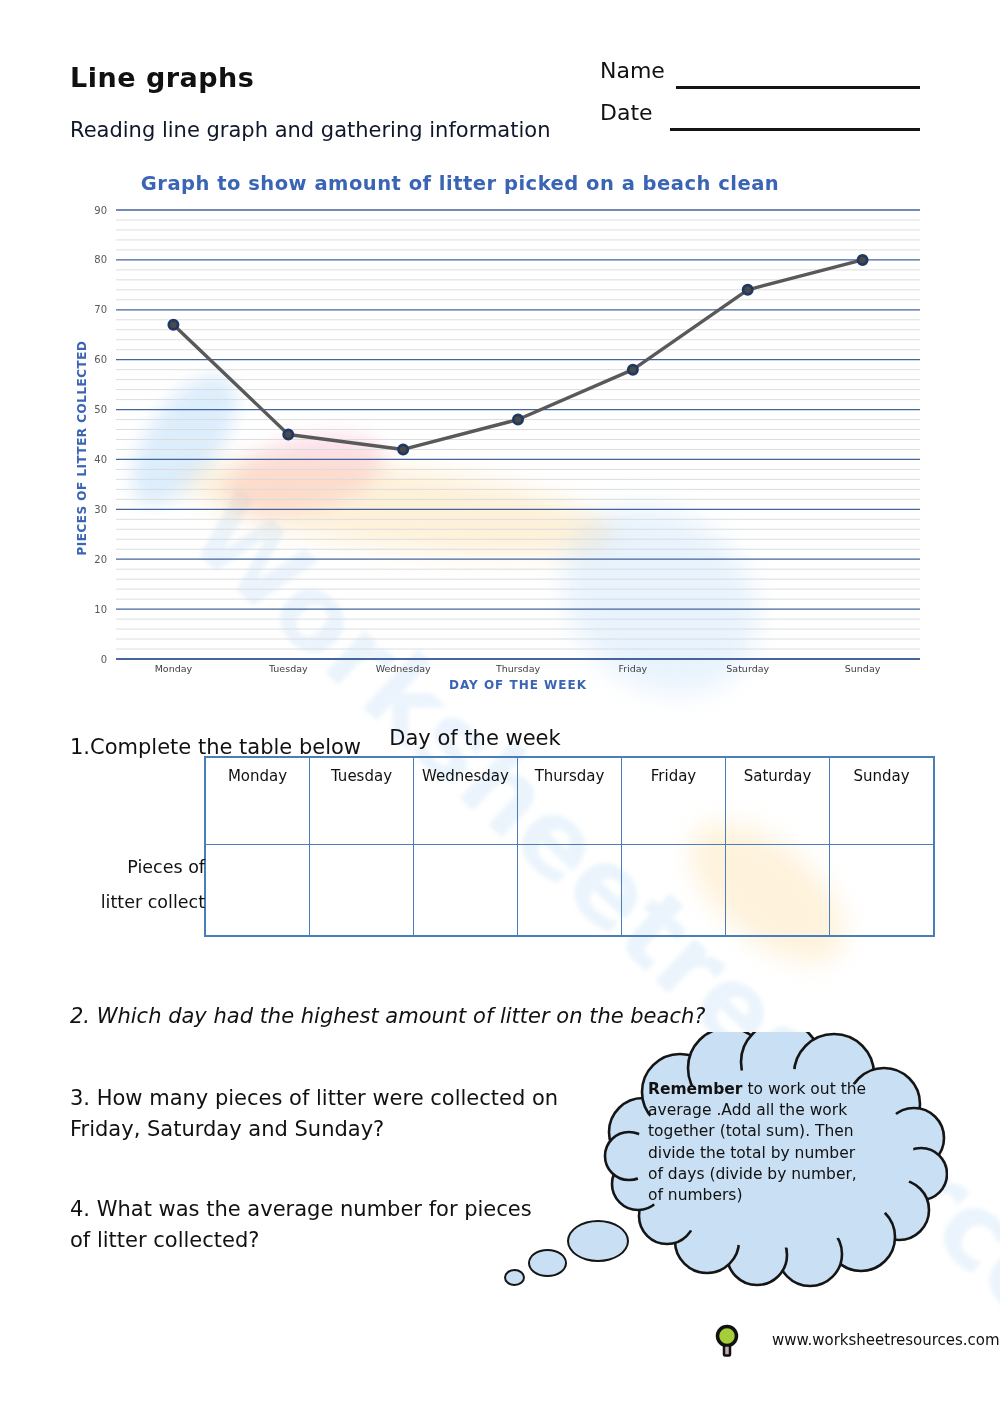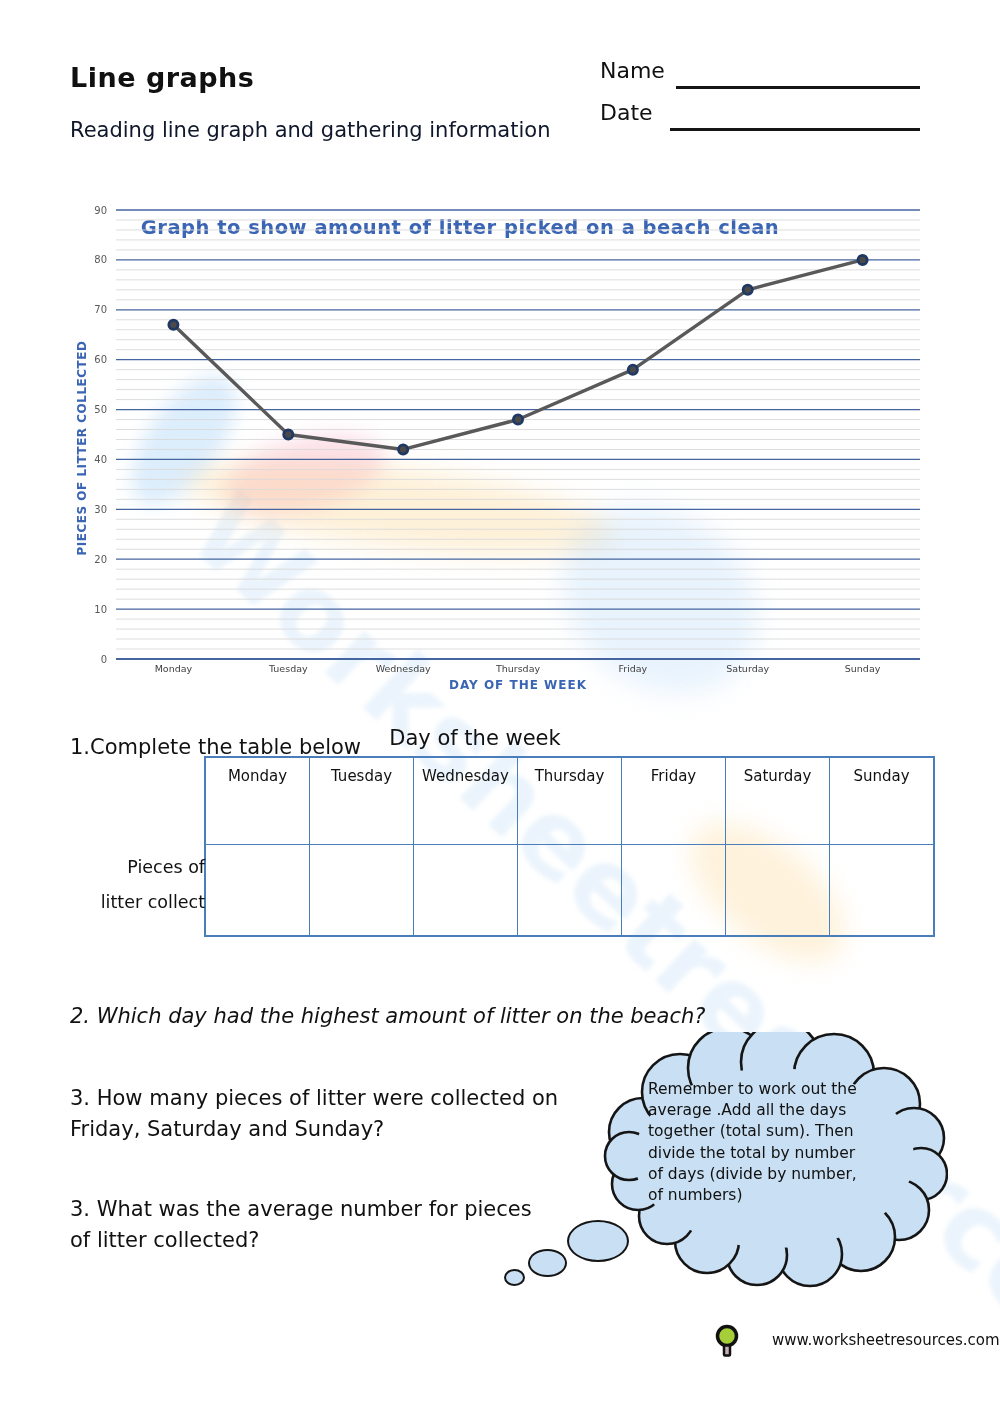--- a/index.html
+++ b/index.html
@@ -23,21 +23,21 @@
   
   .page-title{left:70px;top:62px;font-size:27px;font-weight:bold;letter-spacing:0.5px;}
   .page-subtitle{left:70px;top:118px;font-size:21px;color:#0f172a;}
   .name-label{left:600px;top:58px;font-size:22px;}
   .date-label{left:600px;top:100px;font-size:22px;}
   .fill-line{position:absolute;height:3px;background:#151515;z-index:1;}
   .name-line{left:676px;top:86px;width:244px;}
   .date-line{left:670px;top:128px;width:250px;}
 
   
-  .chart-title{left:0;top:172px;width:920px;text-align:center;font-size:19.5px;font-weight:bold;color:#3A64B4;letter-spacing:0.5px;margin-top:44px;}
+  .chart-title{left:0;top:172px;width:920px;text-align:center;font-size:19.5px;font-weight:bold;color:#3A64B4;letter-spacing:0.5px;}
   .chart-wrap{left:72px;top:198px;width:860px;height:498px;}
 
   
   .q1-text{left:70px;top:698px;font-size:21px;margin-top:37px;}
   .table-title{left:0;top:726px;width:950px;text-align:center;font-size:21px;}
   .week-table{position:absolute;left:204px;top:756px;border-collapse:collapse;table-layout:fixed;z-index:1;}
   .week-table td{border:1.5px solid #4A7EBB;width:101px;text-align:center;vertical-align:top;
                  font-size:15px;padding-top:9px;background:transparent;}
   .week-table tr.hdr td{height:76px;}
   .week-table tr.blank td{height:80px;}
@@ -46,21 +46,21 @@
 
   
   .q{font-size:21px;line-height:31px;}
   .q2{left:70px;top:1001px;font-style:italic;}
   .q3{left:70px;top:1083px;}
   .q4{left:70px;top:1194px;}
 
   
   .cloud-svg{left:588px;top:1032px;width:360px;height:260px;}
   .cloud-text{left:648px;top:1079px;width:235px;font-size:15.5px;line-height:21.2px;color:#111;z-index:2;}
-  .cloud-text .b{font-weight:normal;}
+  .cloud-text .b{font-weight:bold;}
   .bubble{position:absolute;background:#C9DFF3;border:2px solid #151515;border-radius:50%;z-index:1;}
   .bubble1{left:567px;top:1220px;width:58px;height:38px;}
   .bubble2{left:528px;top:1249px;width:35px;height:24px;}
   .bubble3{left:504px;top:1269px;width:17px;height:13px;}
 
   
   .footer-logo{left:714px;top:1324px;width:28px;height:36px;}
   .footer-url{left:745px;top:1331px;font-size:15px;margin-left:27px;}
 </style>
 </head>
@@ -189,21 +189,21 @@
     <div>Pieces of</div>
     <div>litter collect</div>
   </div>
 
   <div class="layer q q2">2. Which day had the highest amount of litter on the beach?</div>
   <div class="layer q q3">
     <div>3. How many pieces of litter were collected on</div>
     <div>Friday, Saturday and Sunday?</div>
   </div>
   <div class="layer q q4">
-    <div>3. What was the average number for pieces</div>
+    <div>4. What was the average number for pieces</div>
     <div>of litter collected?</div>
   </div>
 
   <svg class="layer cloud-svg" viewBox="0 0 360 260" xmlns="http://www.w3.org/2000/svg">
     <g fill="#C9DFF3" stroke="#151515" stroke-width="2.6">
       <circle cx="55" cy="100" r="34"></circle>
       <circle cx="92" cy="60" r="38"></circle>
       <circle cx="140" cy="36" r="40"></circle>
       <circle cx="193" cy="30" r="40"></circle>
       <circle cx="246" cy="42" r="40"></circle>
@@ -216,21 +216,21 @@
       <circle cx="169" cy="223" r="30"></circle>
       <circle cx="119" cy="209" r="32"></circle>
       <circle cx="79" cy="184" r="28"></circle>
       <circle cx="50" cy="152" r="26"></circle>
       <circle cx="41" cy="124" r="24"></circle>
     </g>
     <ellipse cx="186" cy="126" rx="140" ry="90" fill="#C9DFF3" stroke="none"></ellipse>
   </svg>
   <div class="layer cloud-text">
     <div><span class="b">Remember</span><span> to work out the</span></div>
-    <div>average .Add all the days</div>
+    <div>average .Add all the work</div>
     <div>together (total sum). Then</div>
     <div>divide the total by number</div>
     <div>of days (divide by number,</div>
     <div>of numbers)</div>
   </div>
   <div class="bubble bubble1"></div>
   <div class="bubble bubble2"></div>
   <div class="bubble bubble3"></div>
 
   <svg class="layer footer-logo" viewBox="0 0 28 36" xmlns="http://www.w3.org/2000/svg">

